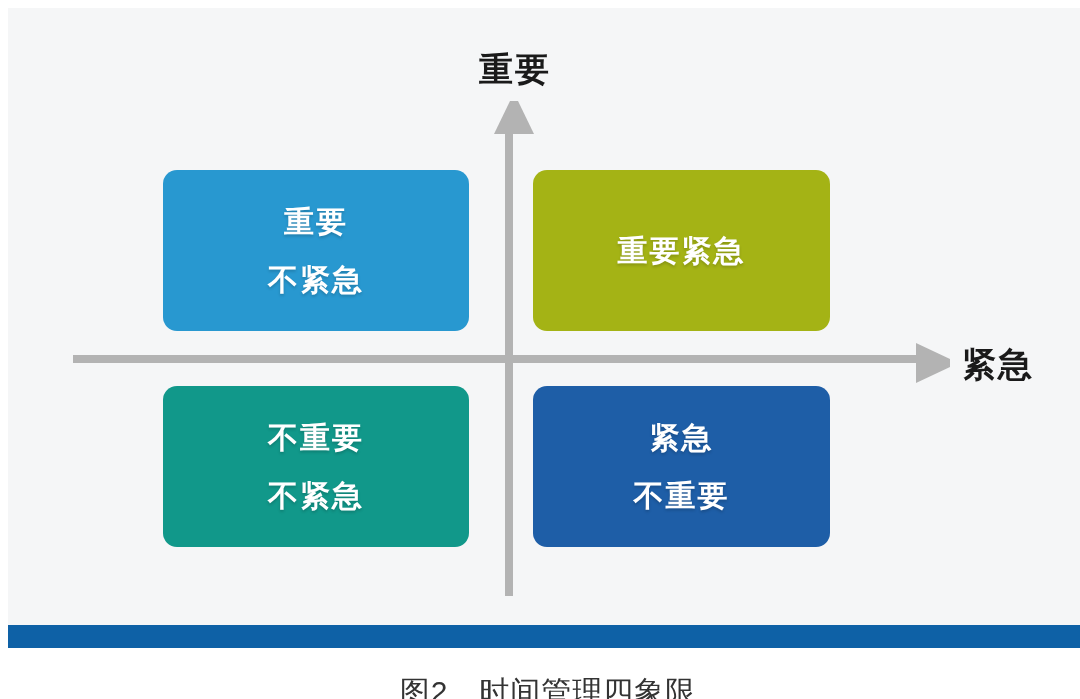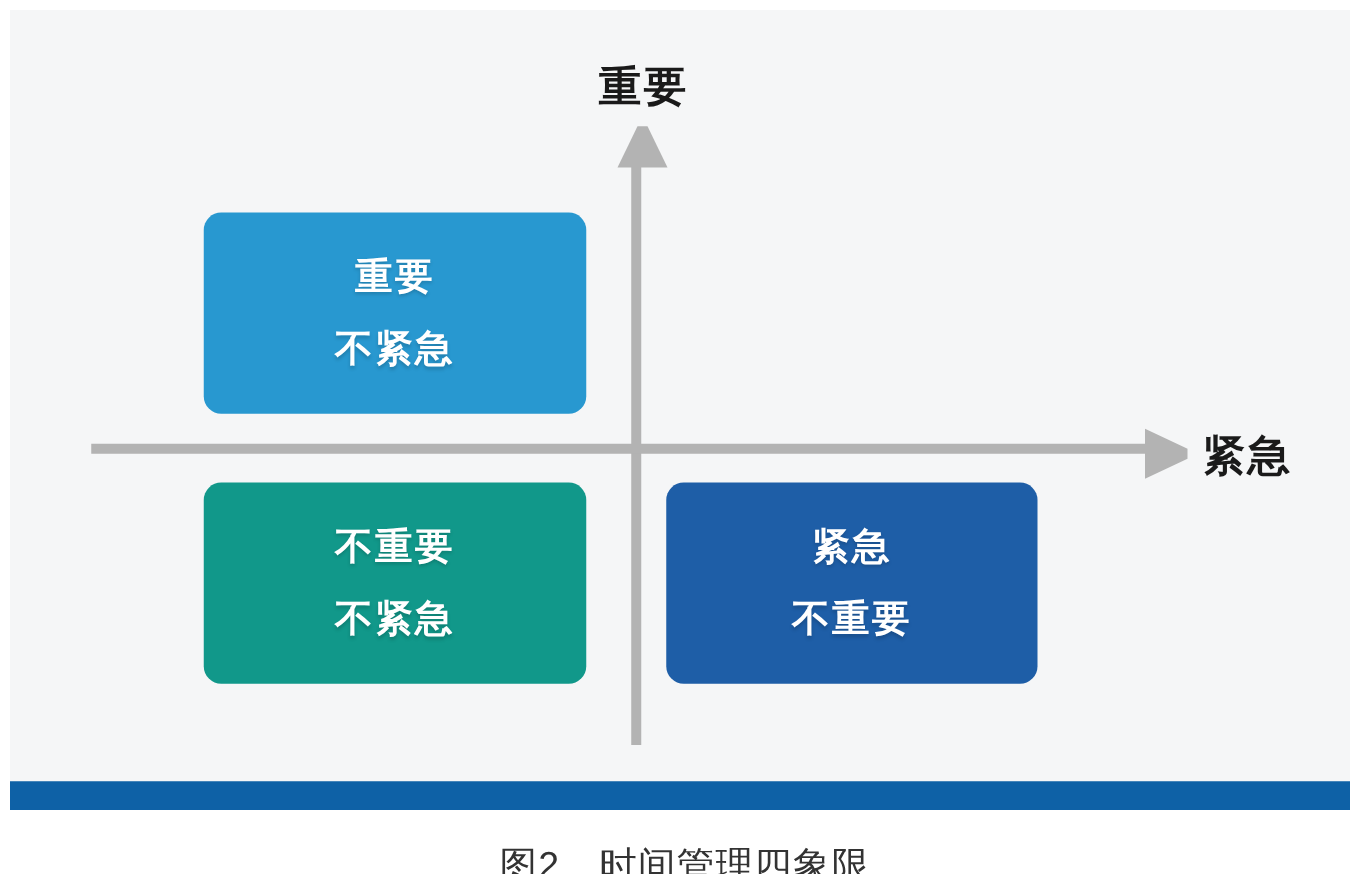--- a/index.html
+++ b/index.html
@@ -127,20 +127,24 @@
 
   <div class="axis-h"></div>
   <div class="axis-h-arrow"></div>
   <div class="axis-label axis-label-x">紧急</div>
 
   <div class="quad q-tl" style="--face: #2898d0; --edge: #1379a9;">
     <div class="quad-line">重要</div>
     <div class="quad-line">不紧急</div>
   </div>
 
+  <div class="quad q-tr" style="--face: #a4b315; --edge: #7e8c0f;">
+    <div class="quad-line">重要紧急</div>
+
+  </div>
 
   <div class="quad q-bl" style="--face: #11988a; --edge: #0b7064;">
     <div class="quad-line">不重要</div>
     <div class="quad-line">不紧急</div>
   </div>
 
   <div class="quad q-br" style="--face: #1e5ea7; --edge: #12416f;">
     <div class="quad-line">紧急</div>
     <div class="quad-line">不重要</div>
   </div>

